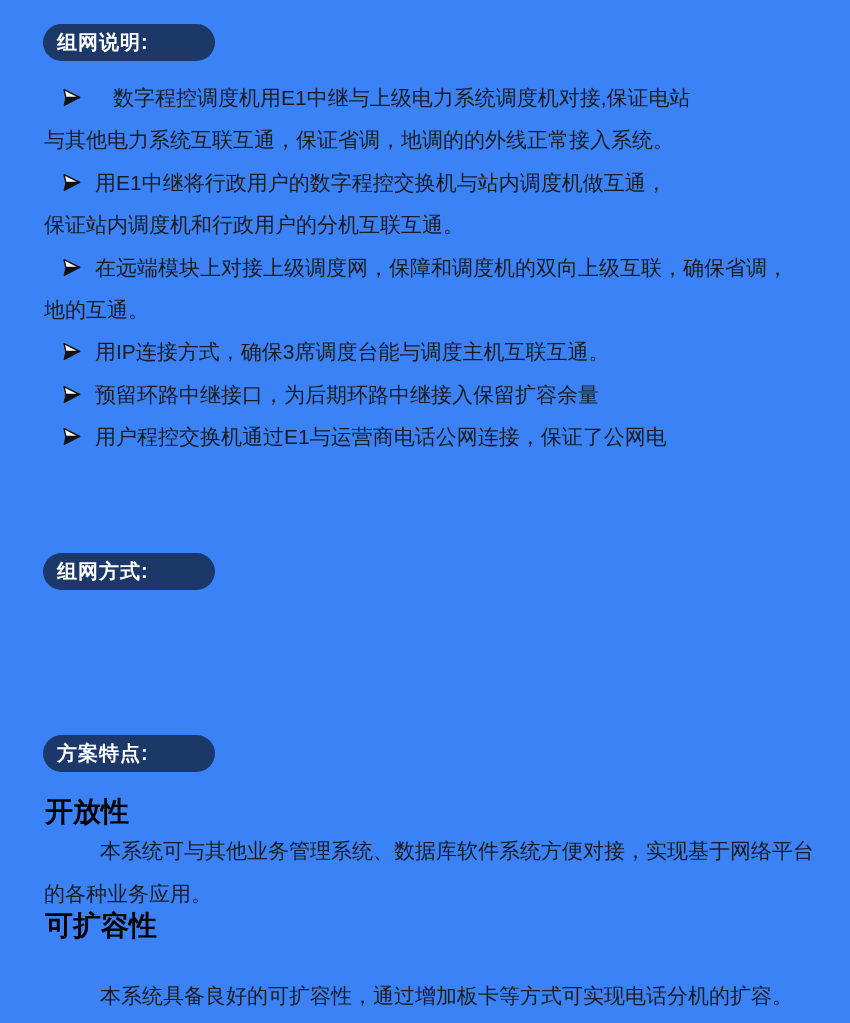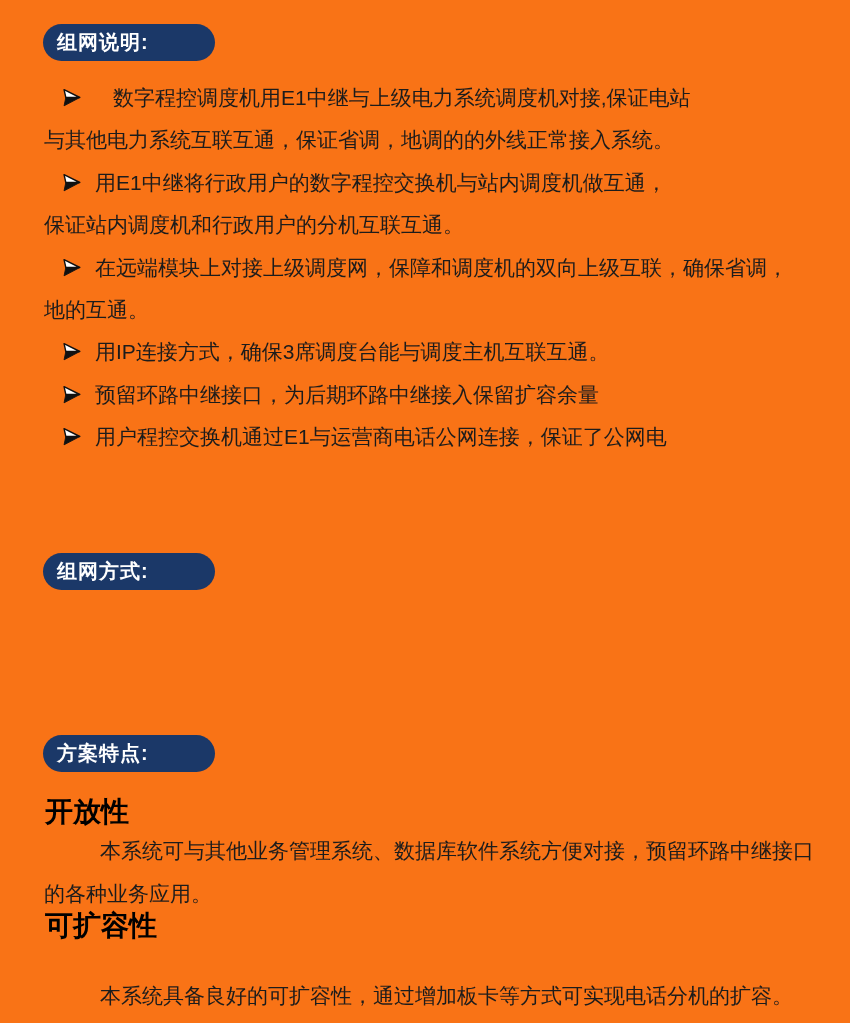--- a/index.html
+++ b/index.html
@@ -4,21 +4,21 @@
 <style>
   html, body {
     margin: 0;
     padding: 0;
     background: #ffffff;
   }
   .page {
     position: relative;
     width: 850px;
     height: 1023px;
-    background: #f97316;
+    background: #3b82f6;
     overflow: hidden;
     font-family: "Liberation Sans", sans-serif;
     color: #1c1c1c;
   }
   .badge {
     position: absolute;
     left: 43px;
     width: 172px;
     height: 37px;
     line-height: 37px;
@@ -123,21 +123,21 @@
   </div>
 
   <div class="badge" id="badge-networking-method">组网方式:</div>
 
 
   <div class="badge" id="badge-solution-features">方案特点:</div>
 
   <div class="feature-title" id="feature-openness-title">开放性</div>
 
   <div class="text-block" id="feature-openness-body">
-    <div class="line indent-first">本系统可与其他业务管理系统、数据库软件系统方便对接，预留环路中继接口</div>
+    <div class="line indent-first">本系统可与其他业务管理系统、数据库软件系统方便对接，实现基于网络平台</div>
     <div class="line">的各种业务应用。</div>
   </div>
 
   <div class="feature-title" id="feature-scalability-title">可扩容性</div>
 
   <div class="text-block" id="feature-scalability-body">
     <div class="line indent-first">本系统具备良好的可扩容性，通过增加板卡等方式可实现电话分机的扩容。</div>
   </div>
 
 </div>

